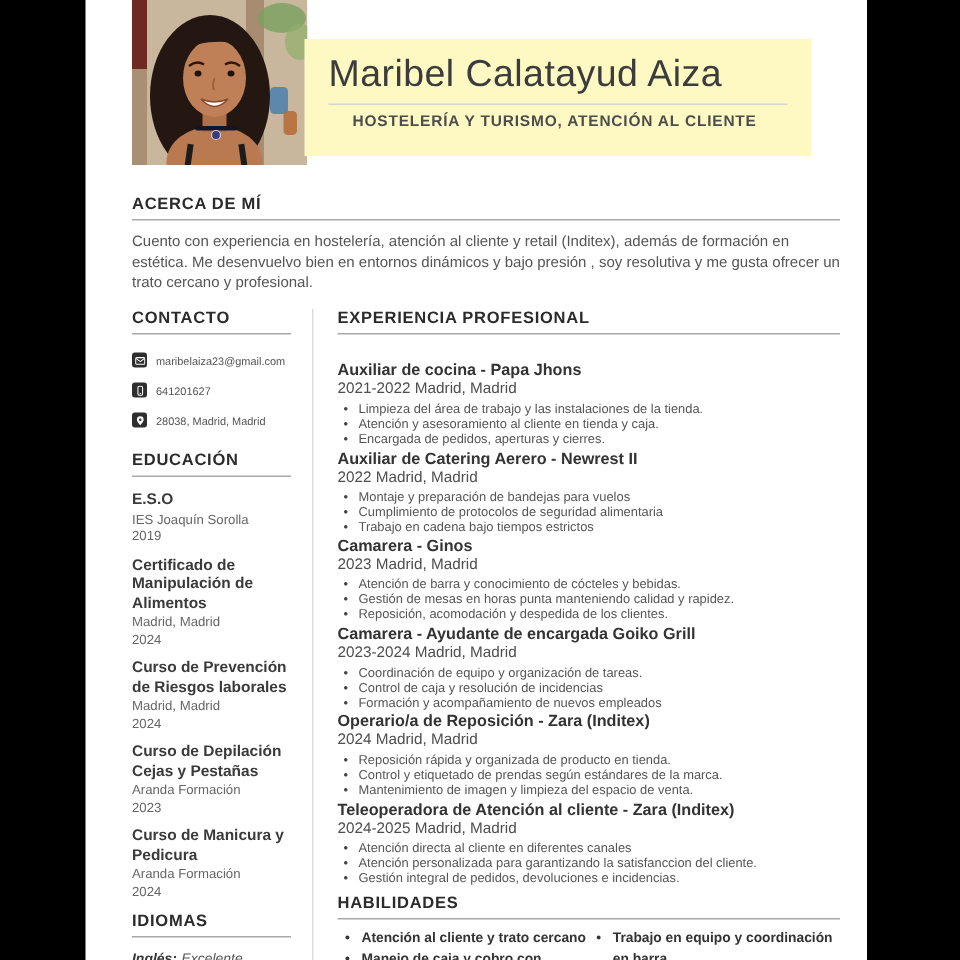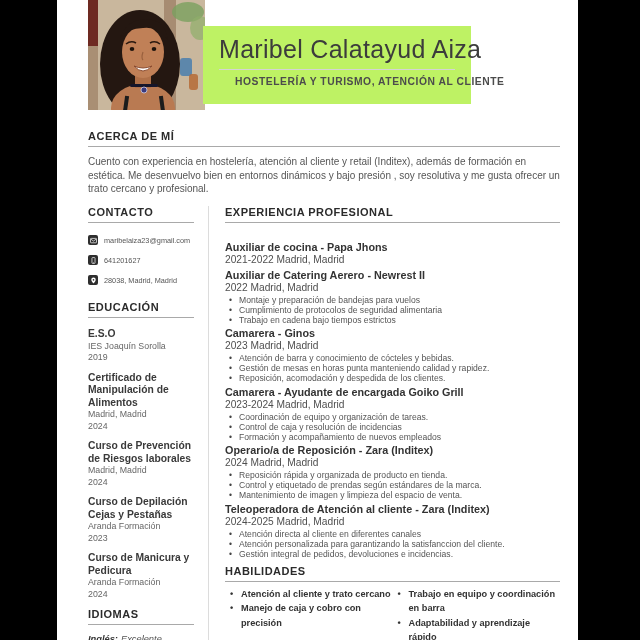--- a/index.html
+++ b/index.html
@@ -10,22 +10,22 @@
     position:relative;
     overflow:hidden;
   }
   .page {
     position:absolute; left:57px; top:0; width:521px; height:640px;
     background:#fff; overflow:hidden;
   }
   
   .photo { position:absolute; left:31px; top:0; width:117px; height:110px; overflow:hidden; }
   .namebox {
-    position:absolute; left:146px; top:26px; width:268px; height:78px;
-    background:#bef264; padding:9px 14px 0 16px;
+    position:absolute; left:146px; top:26px; width:338px; height:78px;
+    background:#fef9c3; padding:9px 14px 0 16px;
   }
   .name { font-size:25px; color:#3c3c3c; font-weight:400; letter-spacing:0.3px; white-space:nowrap; }
   .name-divider { height:1px; background:#d4d4d4; margin:5px 2px 6px 0; }
   .tagline { font-size:10.3px; font-weight:700; color:#4c4c4c; letter-spacing:0.55px; white-space:nowrap;padding-left:16px; }
   
   .section-title {
     font-size:11px; font-weight:700; color:#2b2b2b; letter-spacing:0.5px;
     border-bottom:1px solid #a9a9a9; padding-bottom:4px;
   }
   
@@ -190,20 +190,25 @@
     </div>
   </div>
 
   <div class="rightcol">
     <div class="section-title">EXPERIENCIA PROFESIONAL</div>
     <div class="jobs">
 
       <div class="job">
         <div class="jtitle">Auxiliar de cocina - Papa Jhons</div>
         <div class="jperiod">2021-2022 Madrid, Madrid</div>
+        <ul>
+          <li>Limpieza del área de trabajo y las instalaciones de la tienda.</li>
+          <li>Atención y asesoramiento al cliente en tienda y caja.</li>
+          <li>Encargada de pedidos, aperturas y cierres.</li>
+        </ul>
       </div>
 
       <div class="job">
         <div class="jtitle">Auxiliar de Catering Aerero - Newrest II</div>
         <div class="jperiod">2022 Madrid, Madrid</div>
         <ul>
           <li>Montaje y preparación de bandejas para vuelos</li>
           <li>Cumplimiento de protocolos de seguridad alimentaria</li>
           <li>Trabajo en cadena bajo tiempos estrictos</li>
         </ul>

